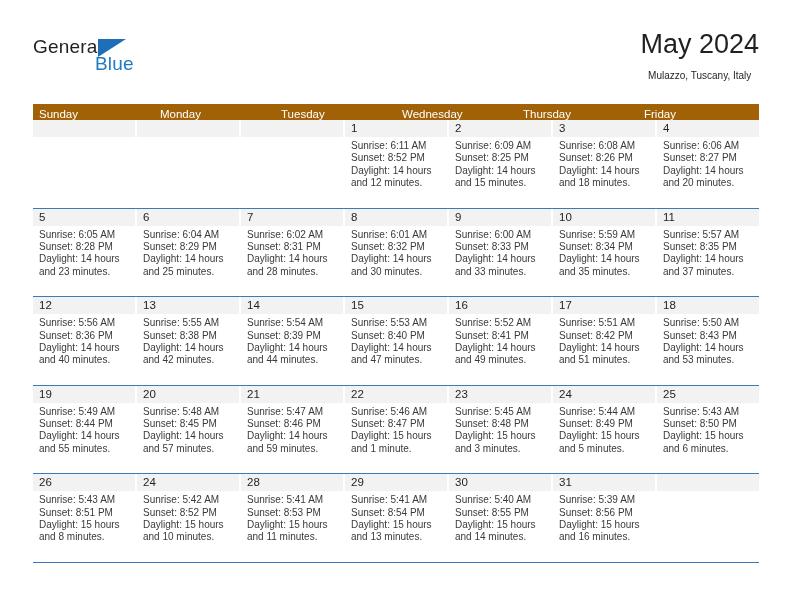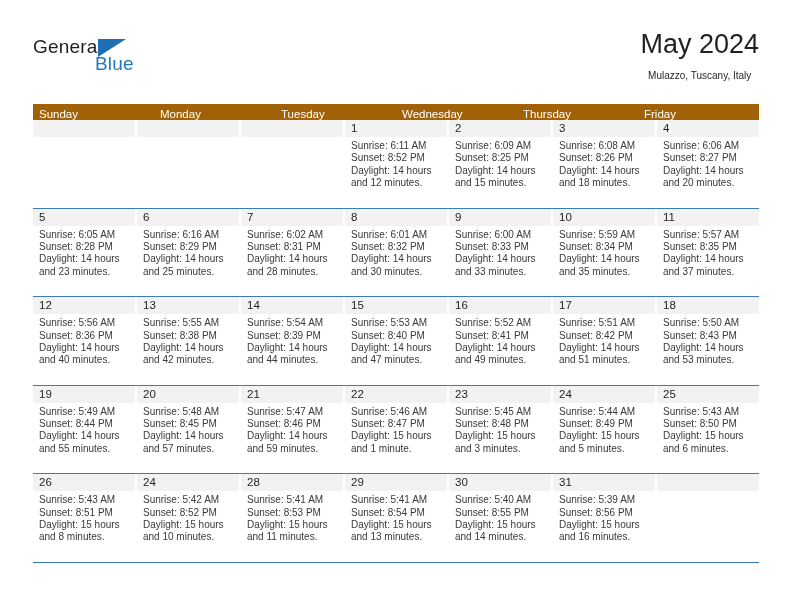--- a/index.html
+++ b/index.html
@@ -240,21 +240,21 @@
             <div class="day-info">
               <div>Sunrise: 6:05 AM</div>
               <div>Sunset: 8:28 PM</div>
               <div>Daylight: 14 hours</div>
               <div>and 23 minutes.</div>
             </div>
           </div>
           <div class="day-cell">
             <div class="day-num">6</div>
             <div class="day-info">
-              <div>Sunrise: 6:16 AM</div>
+              <div>Sunrise: 6:04 AM</div>
               <div>Sunset: 8:29 PM</div>
               <div>Daylight: 14 hours</div>
               <div>and 25 minutes.</div>
             </div>
           </div>
           <div class="day-cell">
             <div class="day-num">7</div>
             <div class="day-info">
               <div>Sunrise: 6:02 AM</div>
               <div>Sunset: 8:31 PM</div>

